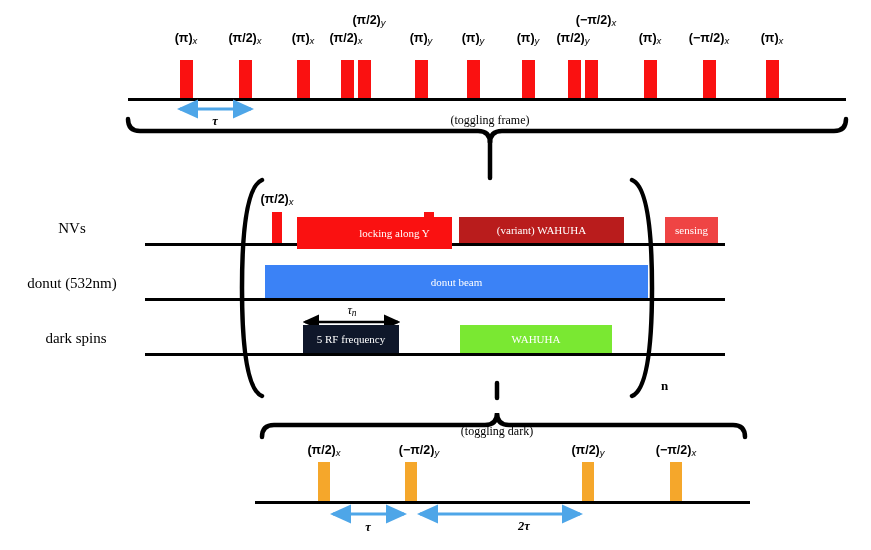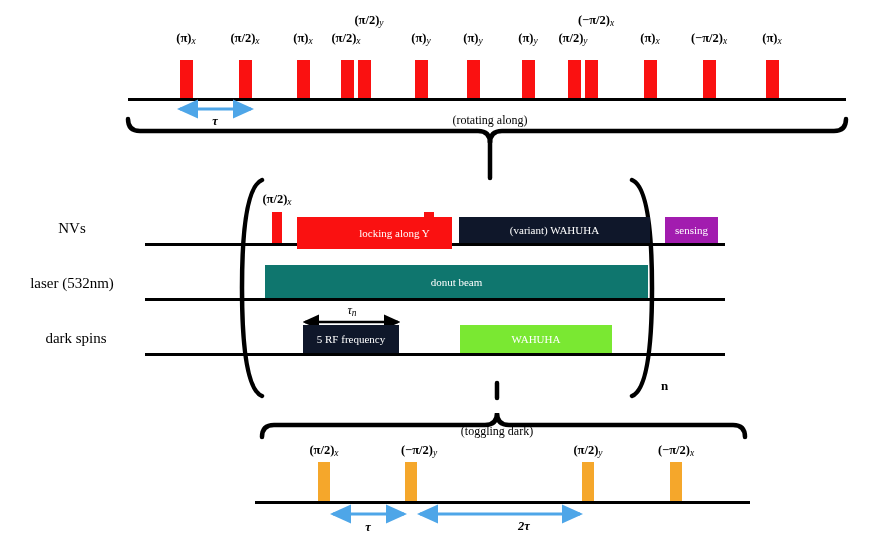--- a/index.html
+++ b/index.html
@@ -8,21 +8,21 @@
   .stage{position:absolute;left:0;top:0;width:871px;height:550px;}
 
   
   .hline{position:absolute;background:#000;height:3px;}
 
   .pulse{position:absolute;}
   .pulse.red{background:#fa1111;}
   .pulse.orange{background:#f5a72b;}
 
   .plabel{position:absolute;white-space:nowrap;font-size:12.5px;
-          font-family:Liberation Serif, serif;text-align:right;
+          font-family:Liberation Sans, sans-serif;text-align:right;
           transform:translateX(-50%);}
   .plabel b{font-weight:bold;}
   .sub{font-size:9.5px;vertical-align:-0.22em;font-style:italic;}
 
   .blockbar{position:absolute;display:flex;align-items:center;
             justify-content:center;color:#fff;font-size:11px;
             font-family:"Liberation Serif", serif;}
 
   .rowlabel{position:absolute;font-size:15px;white-space:nowrap;
             transform:translate(-50%,-50%);font-family:"Liberation Serif",serif;}
@@ -107,49 +107,49 @@
 
     <line x1="305" y1="322" x2="398" y2="322" stroke="#000" stroke-width="2.4" marker-start="url(#bk-start)" marker-end="url(#bk-end)"></line>
 
     <line x1="333" y1="514" x2="404" y2="514" stroke="#4ea6e8" stroke-width="3" marker-start="url(#bl-start)" marker-end="url(#bl-end)"></line>
 
     <line x1="420" y1="514" x2="580" y2="514" stroke="#4ea6e8" stroke-width="3" marker-start="url(#bl-start)" marker-end="url(#bl-end)"></line>
   </svg>
 
   <div class="tau" style="left:215px;top:114px;">τ</div>
 
-  <div class="framelabel" style="left:490px;top:113px;">(rotating along)</div>
+  <div class="framelabel" style="left:490px;top:113px;">(toggling frame)</div>
 
   <div class="hline" style="left:145px;top:243px;width:580px;"></div>
   <div class="hline" style="left:145px;top:298px;width:580px;"></div>
   <div class="hline" style="left:145px;top:353px;width:580px;"></div>
 
   <div class="rowlabel" style="left:72px;top:228px;">NVs</div>
-  <div class="rowlabel" style="left:72px;top:283px;">laser (532nm)</div>
+  <div class="rowlabel" style="left:72px;top:283px;">donut (532nm)</div>
   <div class="rowlabel" style="left:76px;top:338px;">dark spins</div>
 
   <div id="nv-pulses">
       <div class="pulse red" style="left: 272px; top: 212px; width: 10px; height: 31px;"></div>
       <div class="plabel" style="left: 277px; top: 192px;"><b>(π/2)</b><span class="sub">x</span></div>
       <div class="pulse red" style="left: 424px; top: 212px; width: 10px; height: 31px;"></div>
       <div class="plabel" style="left: 429px; top: 192px; margin-top: 40px;"><b>(3π/2)</b><span class="sub">x</span></div>
     </div>
   <div id="nv-blocks">
       <div class="blockbar" style="left: 297px; top: 217px; width: 115px; height: 32px; background: rgb(250, 17, 17); padding-left: 40px;">
         <span>locking along Y</span>
       </div>
-      <div class="blockbar" style="left: 459px; top: 217px; width: 191px; height: 26px; background: #0f172a;">
+      <div class="blockbar" style="left: 459px; top: 217px; width: 165px; height: 26px; background: #b91c1c;">
         <span>(variant) WAHUHA</span>
       </div>
-      <div class="blockbar" style="left: 665px; top: 217px; width: 53px; height: 26px; background: #a21caf;">
+      <div class="blockbar" style="left: 665px; top: 217px; width: 53px; height: 26px; background: #ef4444;">
         <span>sensing</span>
       </div>
     </div>
   <div id="laser-blocks">
-      <div class="blockbar" style="left: 265px; top: 265px; width: 383px; height: 33px; background: #0f766e;">
+      <div class="blockbar" style="left: 265px; top: 265px; width: 383px; height: 33px; background: #3b82f6;">
         <span>donut beam</span>
       </div>
     </div>
   <div id="dark-blocks">
       <div class="blockbar" style="left: 303px; top: 325px; width: 96px; height: 28px; background: #0f172a;">
         <span>5 RF frequency</span>
       </div>
       <div class="blockbar" style="left: 460px; top: 325px; width: 152px; height: 28px; background: rgb(122, 232, 50);">
         <span>WAHUHA</span>
       </div>

